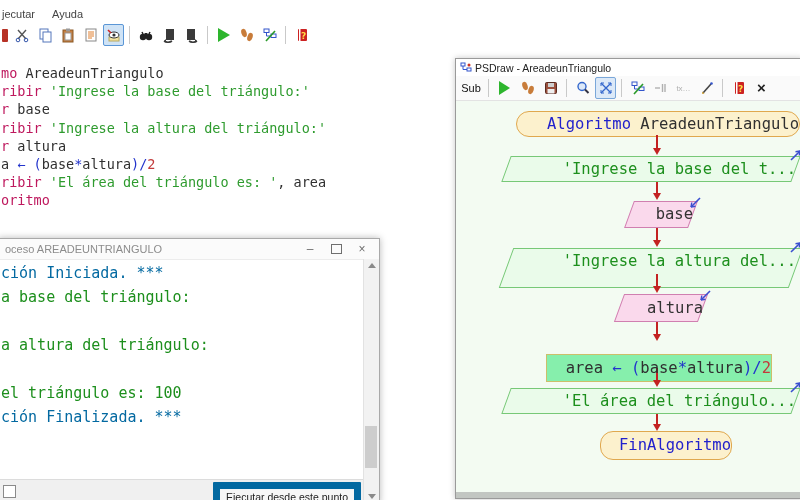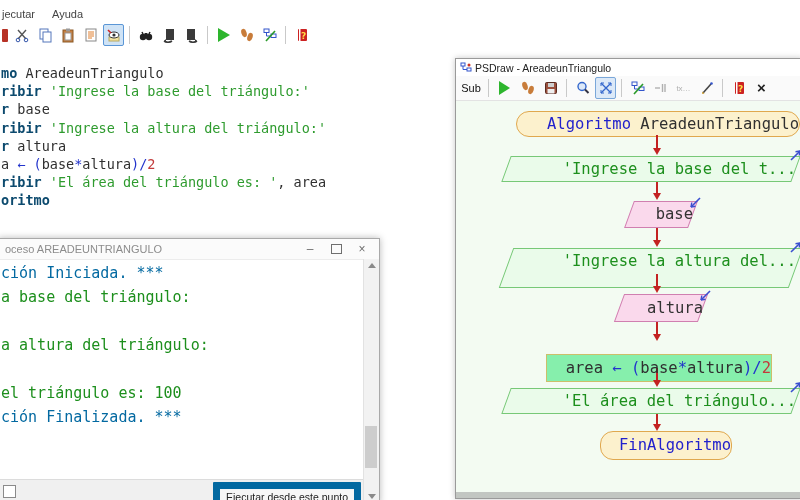--- a/index.html
+++ b/index.html
@@ -11,21 +11,21 @@
   #menubar{position:absolute;top:6px;left:2px;height:16px;display:flex;gap:17px;
            font-size:11px;color:#444;align-items:center;}
   #menubar span{cursor:default;}
   #main-toolbar{position:absolute;top:24px;left:0;height:22px;display:flex;align-items:center;gap:2px;}
   .tbi{width:19px;height:20px;display:flex;align-items:center;justify-content:center;border:1px solid transparent;border-radius:2px;}
   .tbi.hl{background:#cfe3f6;border-color:#5a96d6;}
   .tsep{width:1px;height:18px;background:#c9c9c9;margin:0 3px;}
 
   
   #editor{position:absolute;top:64px;left:1px;font-size:13.5px;line-height:18.2px;white-space:pre;}
-  .s-kw{color:#0c4a6e;font-weight:bold;}
+  .s-kw{color:#be185d;font-weight:normal;}
   .s-kwblue{color:#2222cc;}
   .s-str{color:#2e9b2e;}
   .s-num{color:#c23b3b;}
   .s-op{color:#2233cc;}
   .s-plain{color:#303030;}
   .s-info{color:#0369a1;}
   .s-out{color:#1d8f1d;}
 
   
   #console-win{position:absolute;left:-2px;top:238px;width:380px;height:264px;background:#fff;

